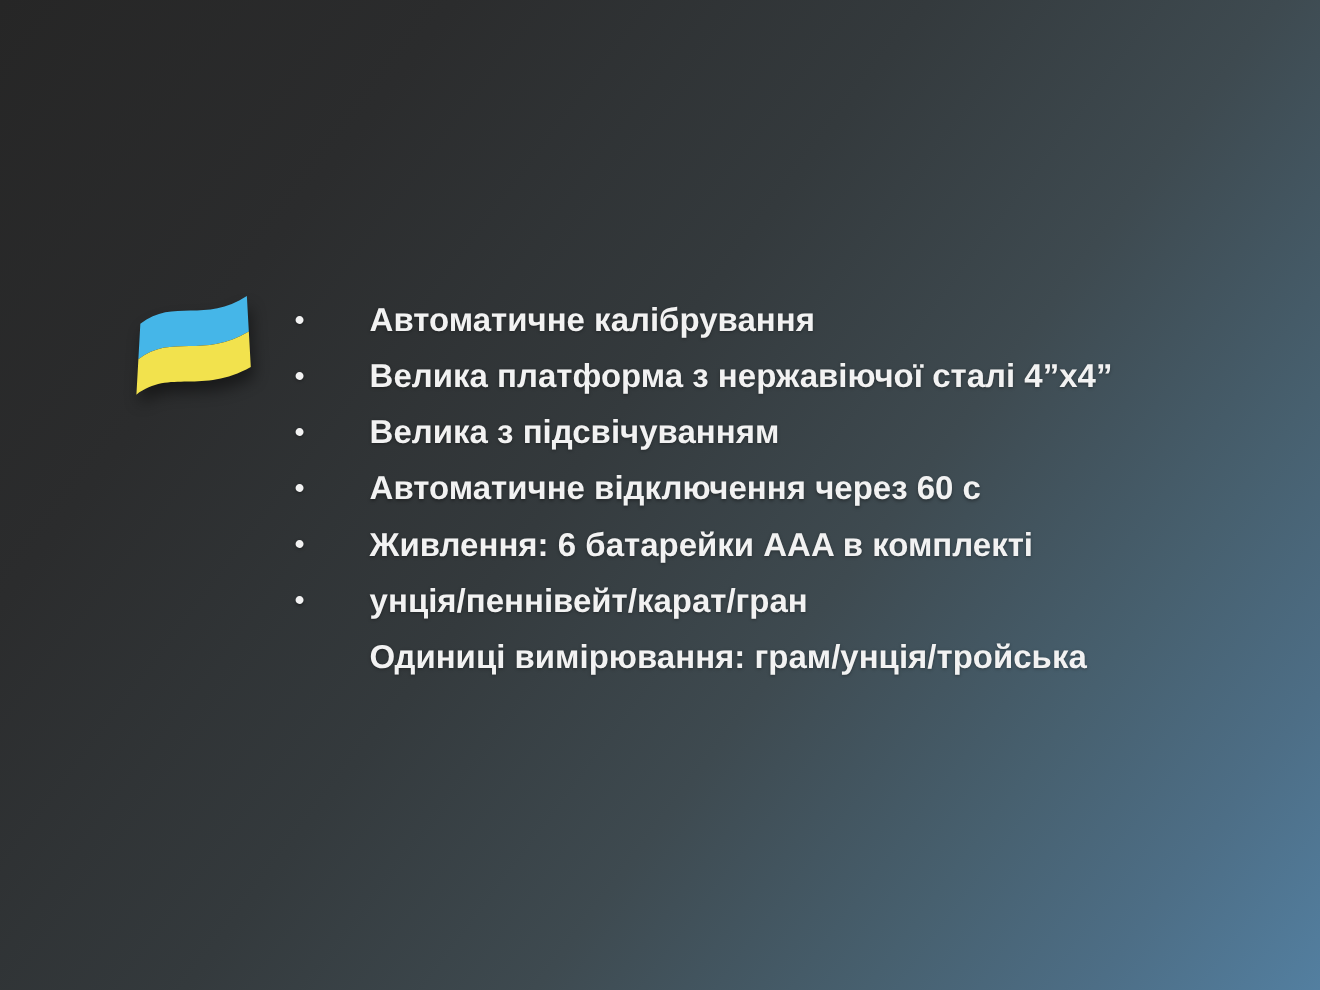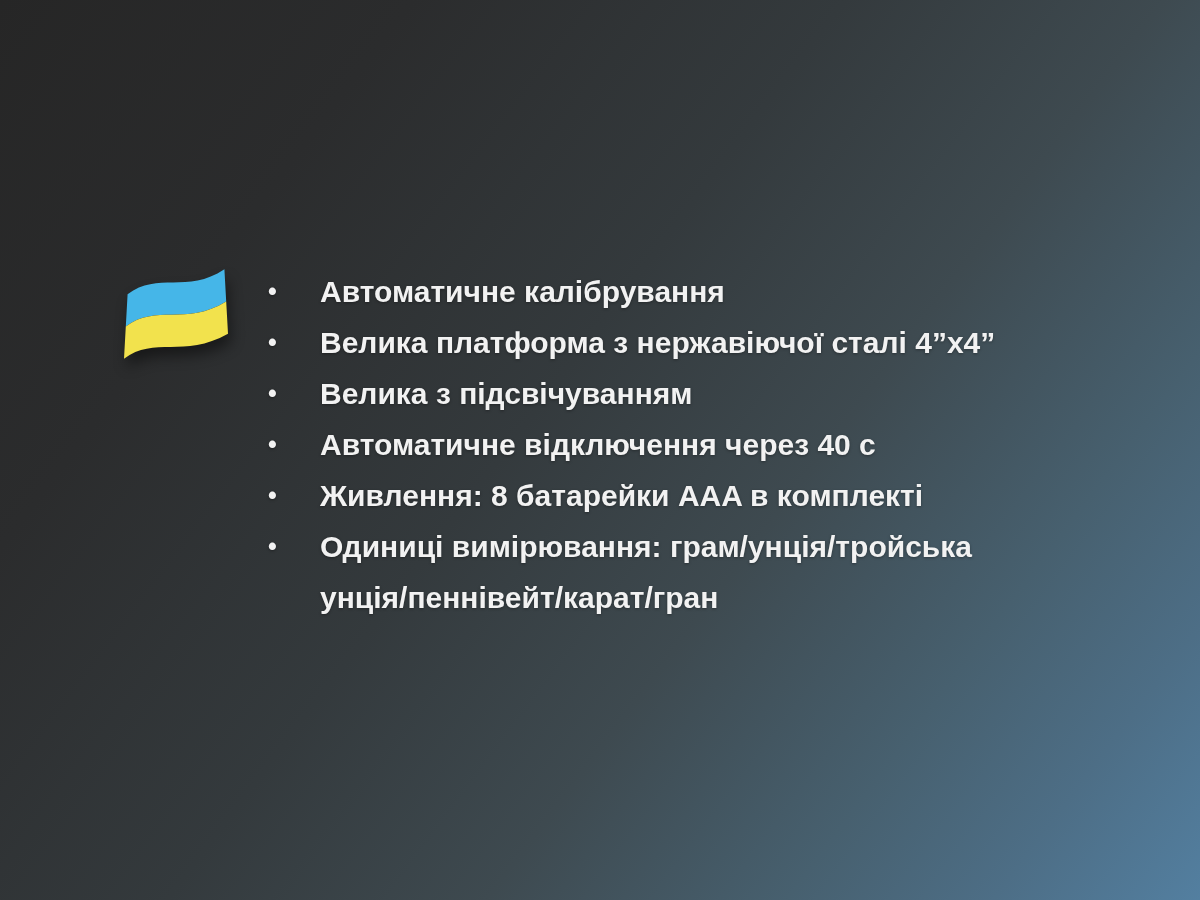--- a/index.html
+++ b/index.html
@@ -60,20 +60,21 @@
     padding-left: 6px;
     box-sizing: border-box;
     font-size: 25px;
     line-height: 51px;
   }
   .bullet-text {
     flex: 1;
   }
   .bullet-text .line {
     display: block;
+    margin-left: 16px;
   }
   .bullet-text .line:empty {
     display: none;
   }
 </style>
 </head>
 <body>
 
 <div class="slide">
 
@@ -102,33 +103,33 @@
     <li>
       <span class="bullet-glyph">•</span>
       <span class="bullet-text">
         <span class="line">Велика з підсвічуванням</span>
 
       </span>
     </li>
     <li>
       <span class="bullet-glyph">•</span>
       <span class="bullet-text">
-        <span class="line">Автоматичне відключення через 40 с</span>
+        <span class="line">Автоматичне відключення через 60 с</span>
 
       </span>
     </li>
     <li>
       <span class="bullet-glyph">•</span>
       <span class="bullet-text">
-        <span class="line">Живлення: 8 батарейки AAA в комплекті</span>
+        <span class="line">Живлення: 6 батарейки AAA в комплекті</span>
 
       </span>
     </li>
     <li>
       <span class="bullet-glyph">•</span>
       <span class="bullet-text">
+        <span class="line">унція/пеннівейт/карат/гран</span>
         <span class="line">Одиниці вимірювання: грам/унція/тройська</span>
-        <span class="line">унція/пеннівейт/карат/гран</span>
       </span>
     </li>
   </ul>
 
 </div>
 
 </body></html>

